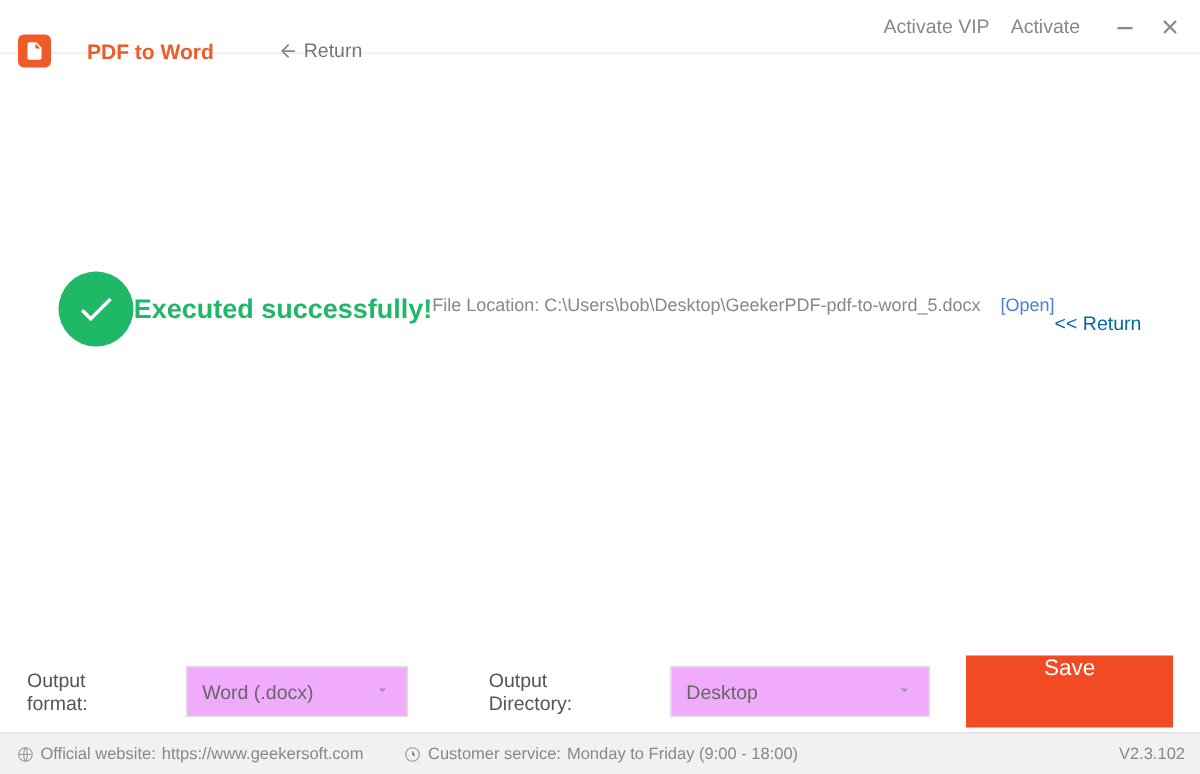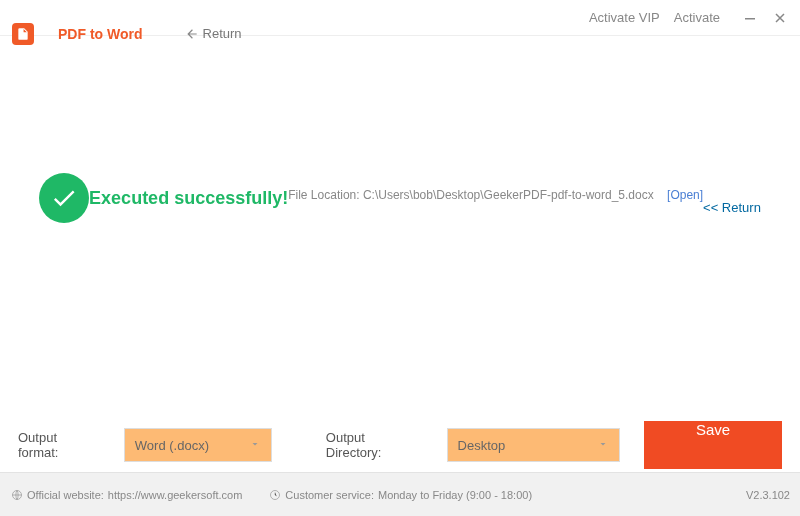--- a/index.html
+++ b/index.html
@@ -18,27 +18,27 @@
     .success-icon { width: 50px; height: 50px; background: #1fb866; border-radius: 50%; display: flex; align-items: center; justify-content: center; margin-bottom: 18px; }
     .success-title { color: #1fb866; font-size: 18px; font-weight: 600; margin-bottom: 18px; }
     .file-loc { font-size: 12px; color: #888; margin-bottom: 24px; }
     .file-loc-label { color: #888; }
     .file-loc-path { color: #888; }
     .open-link { color: #4a7fd4; margin-left: 10px; cursor: pointer; }
     .return-link { font-size: 13px; color: #0369a1; cursor: pointer; }
     
     .bottom-bar { height: 54px; display: flex; align-items: center; padding: 0 18px; gap: 24px; }
     .field-label { font-size: 13px; color: #555; }
-    .select { height: 34px; border: 1px solid #ddd; display: flex; align-items: center; padding: 0 10px; font-size: 13px; color: #666; background: #fdba74; cursor: pointer; justify-content: space-between; }
+    .select { height: 34px; border: 1px solid #ddd; display: flex; align-items: center; padding: 0 10px; font-size: 13px; color: #666; background: #f0abfc; cursor: pointer; justify-content: space-between; }
     .select.fmt { width: 150px; margin-right: 30px; }
     .select.dir { width: 176px; }
     .select-caret { color: #999; }
     .save-btn { margin-left: auto; width: 140px; height: 48px; background: #f04b23; color: #fff; border: none; font-size: 15px; cursor: pointer; display: flex; align-items: flex-start; justify-content: center; }
     
-    .statusbar { height: 44px; background: #f1f1f1; border-top: 1px solid #e3e3e3; display: flex; align-items: center; padding: 0 10px; font-size: 11px; color: #888; gap: 6px; }
+    .statusbar { height: 28px; background: #f1f1f1; border-top: 1px solid #e3e3e3; display: flex; align-items: center; padding: 0 10px; font-size: 11px; color: #888; gap: 6px; }
     .status-seg { display: flex; align-items: center; gap: 4px; }
     .status-icon { width: 13px; height: 13px; display:flex; align-items:center; justify-content:center; }
     .status-right { margin-left: auto; }
   </style>
 </head>
 <body>
 
 <div class="titlebar">
   <div class="titlebar-left">
     <div class="app-logo">

